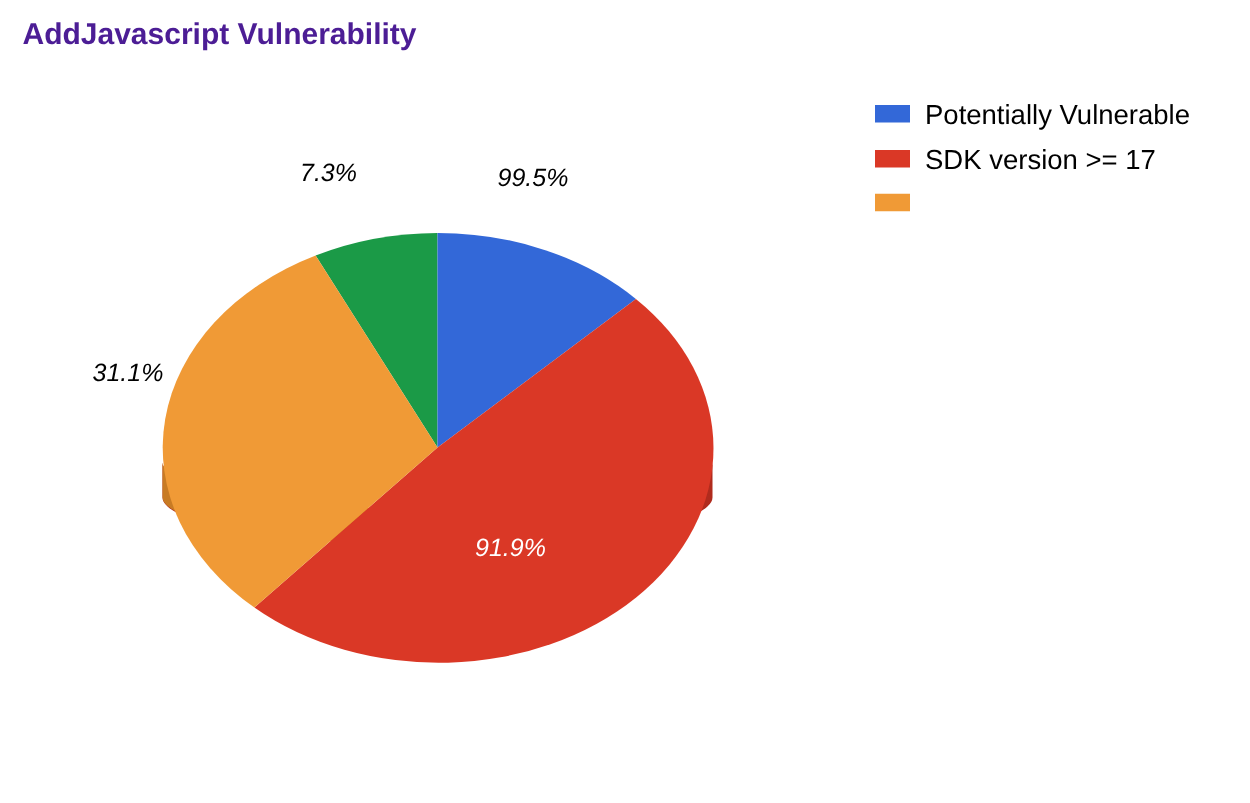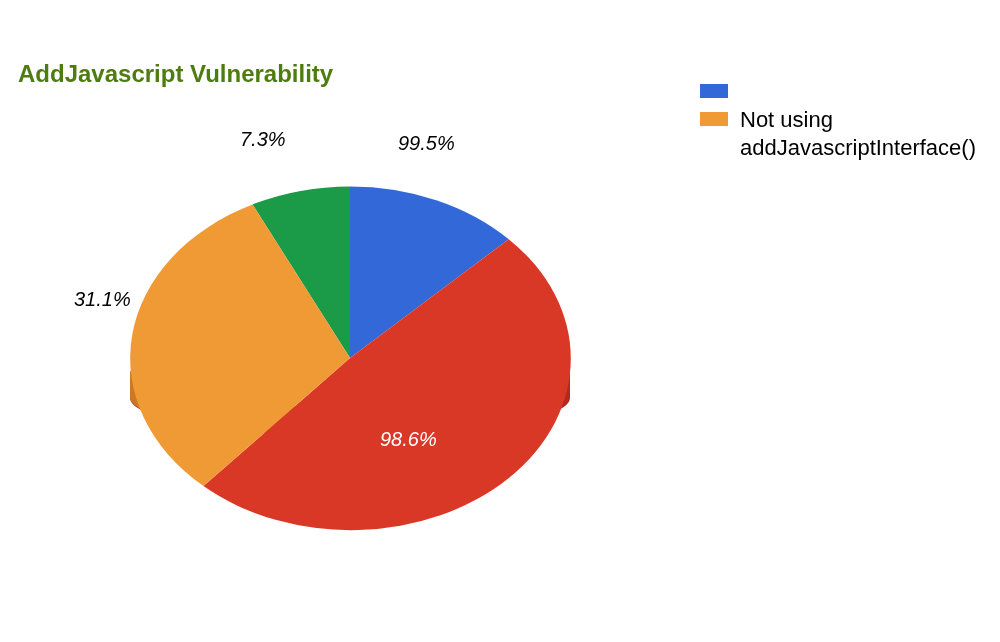--- a/index.html
+++ b/index.html
@@ -11,22 +11,21 @@
     width: 1000px;
     height: 642px;
     position: relative;
   }
   .title {
     position: absolute;
     top: 14px;
     left: 18px;
     font-size: 24px;
     font-weight: bold;
-    color: #4d7c0f;
-    margin-top: 46px;
+    color: #4c1d95;
   }
   .chart-area {
     position: absolute;
     top: 70px;
     left: 60px;
     width: 580px;
     height: 560px;
   }
   .chart-area svg { display: block; }
   .slice-label {
@@ -82,25 +81,29 @@
       <path d="M 0 0 L 0 -220 A 220 220 0 0 1 158.7 -152.4 Z" fill="#3368d8"></path>
 
       <path d="M 0 0 L 158.7 -152.4 A 220 220 0 0 1 -146.5 164.2 Z" fill="#da3826"></path>
 
       <path d="M 0 0 L -146.5 164.2 A 220 220 0 0 1 -97.5 -196.9 Z" fill="#f09a36"></path>
     </g>
   </svg>
 
   <div class="slice-label" style="top:58px; left:180px;">7.3%</div>
   <div class="slice-label" style="top:62px; left:338px;">99.5%</div>
-  <div class="slice-label" style="top:358px; left:320px; color:#fff;">98.6%</div>
+  <div class="slice-label" style="top:358px; left:320px; color:#fff;">91.9%</div>
   <div class="slice-label" style="top:218px; left:14px;text-align:right;">31.1%</div>
 </div>
 
 <div class="legend">
   <div class="legend-item">
     <div class="legend-swatch" style="background:#3368d8"></div>
+    <div class="legend-text">Potentially Vulnerable</div>
+  </div>
+  <div class="legend-item">
+    <div class="legend-swatch" style="background:#da3826"></div>
+    <div class="legend-text">SDK version &gt;= 17</div>
   </div>
   <div class="legend-item">
     <div class="legend-swatch" style="background:#f09a36"></div>
-    <div class="legend-text">Not using addJavascriptInterface()</div>
   </div>
 </div>
 
 </body></html>

